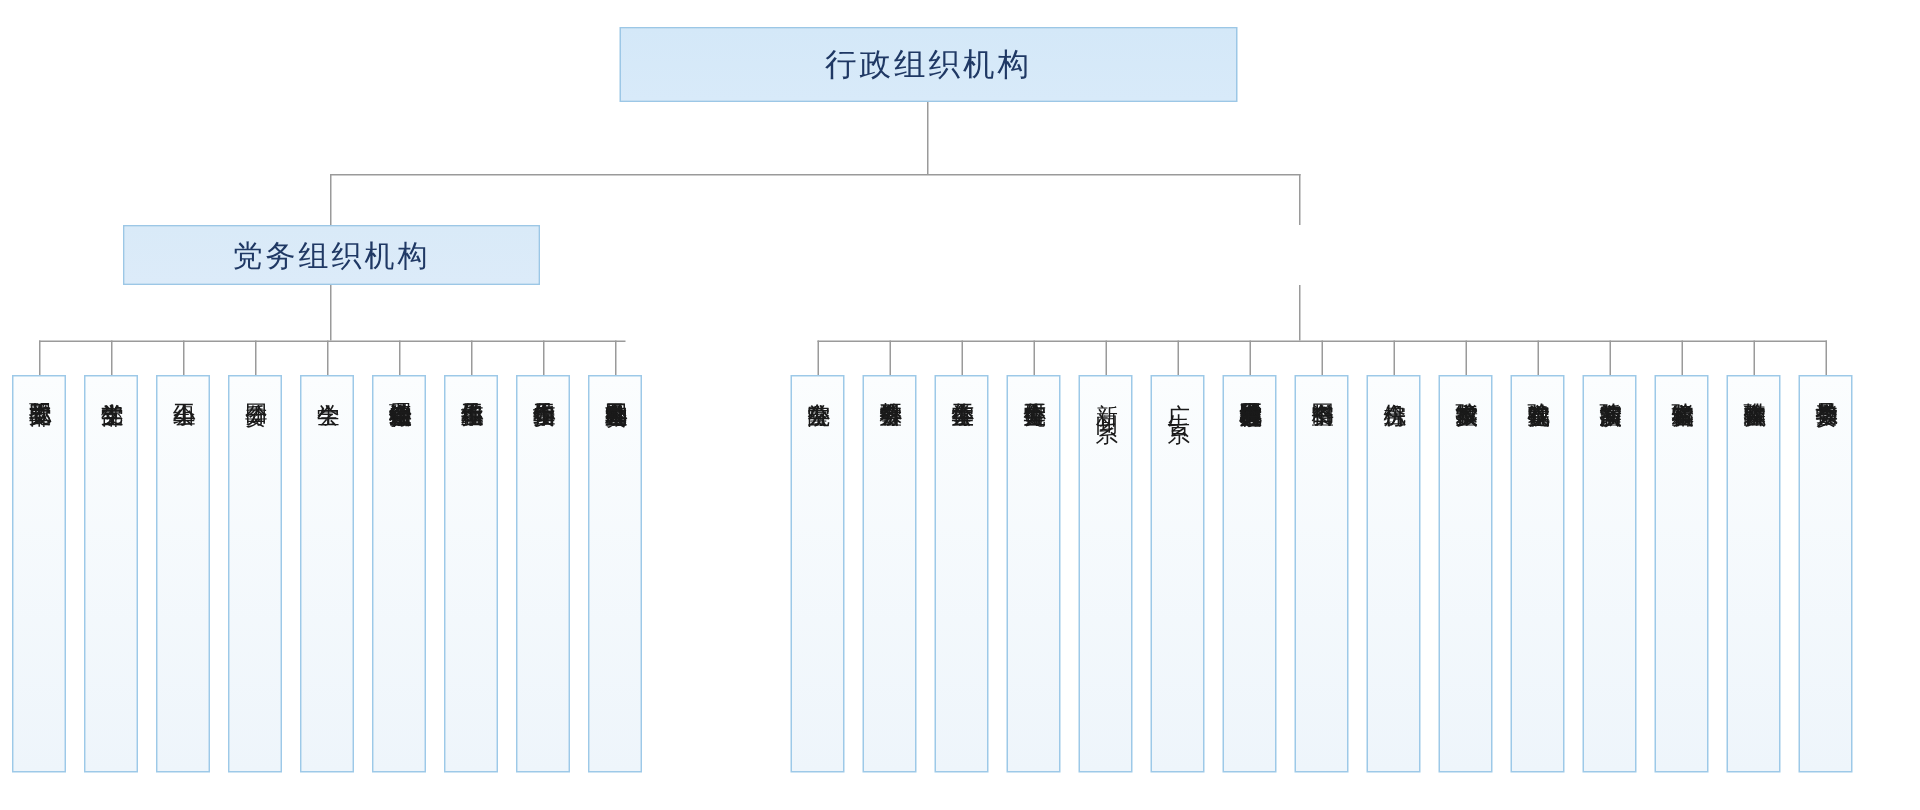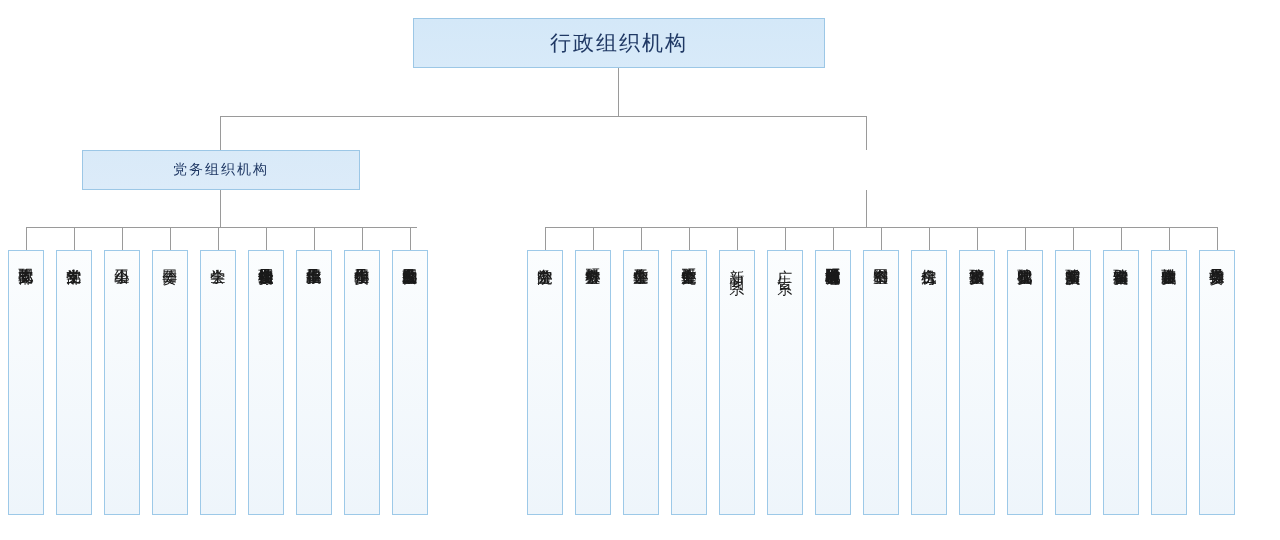--- a/index.html
+++ b/index.html
@@ -45,21 +45,21 @@
     color: #1f3864;
     letter-spacing: 2px;
   }
 
   .node.root {
     font-size: 21px;
     background: linear-gradient(180deg, #d4e8f8 0%, #d8eaf9 100%);
   }
 
   .node.level2 {
-    font-size: 14px;
+    font-size: 20px;
     background: linear-gradient(180deg, #d9eaf8 0%, #dcebf9 100%);
     font-family: Liberation Serif, serif;
   }
 
   .node.leaf {
     background: linear-gradient(180deg, #fbfdfe 0%, #eef5fb 100%);
     border-color: #9dc9e8;
     align-items: flex-start;
     justify-content: center;
     padding-top: 6px;

